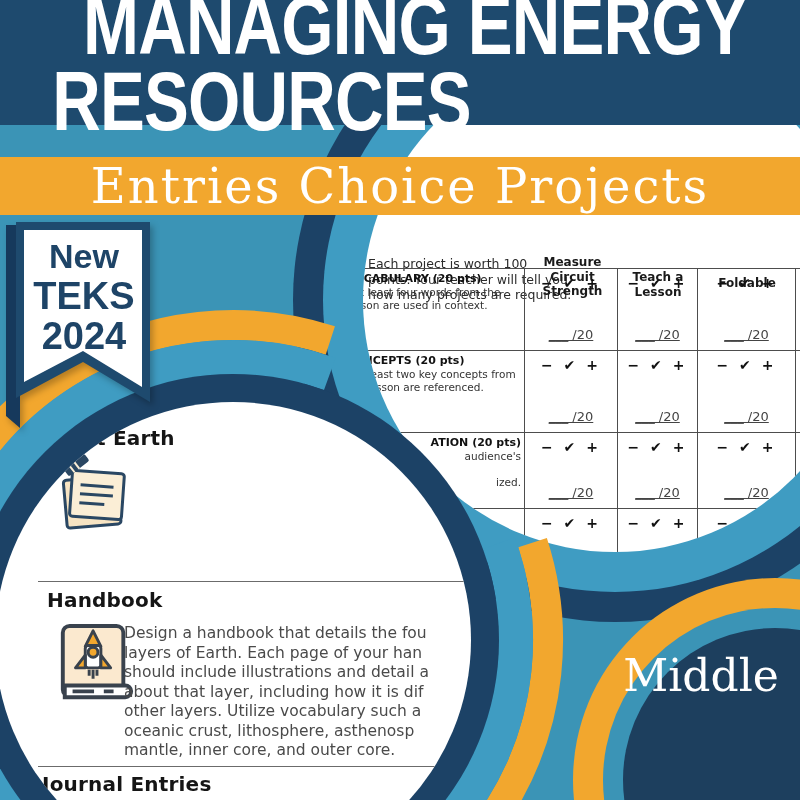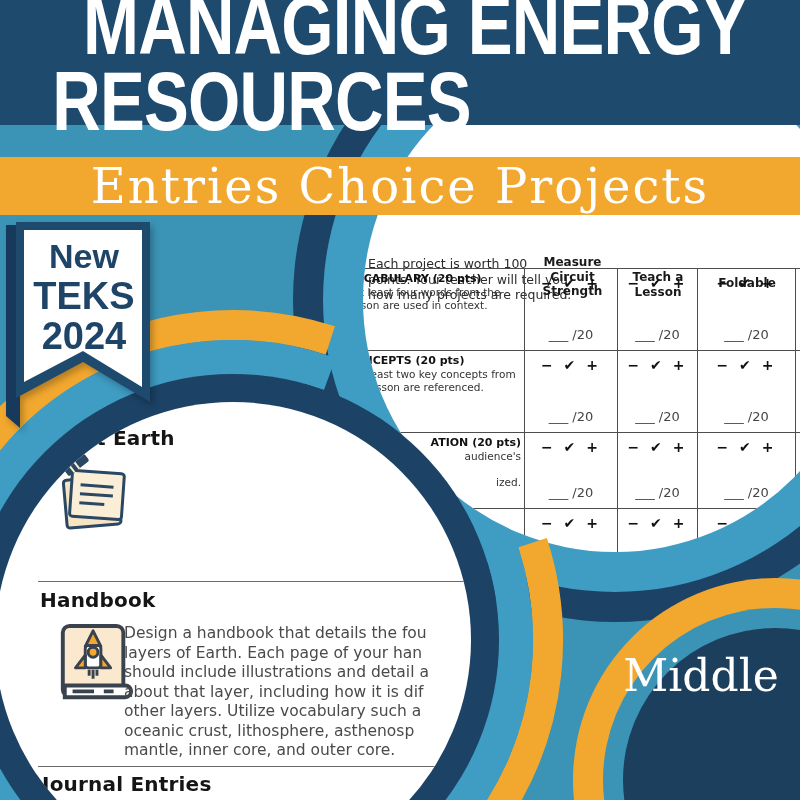--- a/index.html
+++ b/index.html
@@ -34,21 +34,21 @@
              display:grid;grid-template-columns:185px 93px 80px 98px 104px;
              grid-template-rows:82px 82px 76px 92px;border-top:1.5px solid #4d4d4d;}
   .tcell{border-right:1.5px solid #4d4d4d;border-bottom:1.5px solid #4d4d4d;
          display:flex;flex-direction:column;overflow:hidden;}
   .tlabel{border-left:1.5px solid #4d4d4d;padding:3px 4px 0 5px;}
   .tlabel .lt{font-weight:bold;font-size:11px;line-height:13.5px;color:#111;}
   .tlabel .ld{font-size:10.5px;line-height:13px;color:#333;}
   .lab-right{text-align:right;padding-right:3px;}
   .lab-right2{text-align:right;padding-right:58px;}
   .marks{margin-top:6px;text-align:center;font-weight:bold;font-size:14px;letter-spacing:3px;color:#111;}
-  .score{margin-top:auto;margin-bottom:8px;text-align:center;font-size:13px;color:#444;}
+  .score{margin-top:auto;margin-bottom:8px;text-align:center;font-size:13px;color:#444;text-decoration:underline;}
 
   
   .left-navy{left:-33px;top:374px;width:532px;height:532px;background:#1c4266;}
   .left-white{left:-5px;top:402px;width:476px;height:476px;background:#fff;overflow:hidden;}
   .doc-h{position:absolute;font-weight:bold;font-size:20px;color:#151515;letter-spacing:0.2px;}
   .doc-p{position:absolute;font-size:17px;color:#4a4a4a;}
   .p1{line-height:21.5px;}
   .p2{font-size:15.5px;line-height:19.5px;}
   .doc-divider{position:absolute;height:0;border-top:1.5px solid #6b6b6b;}
 
@@ -199,21 +199,21 @@
         <g transform="rotate(-38 24 12)">
           <rect x="10" y="8" width="26" height="9" rx="2" fill="#2a4763"></rect>
           <line x1="17" y1="8" x2="17" y2="17" stroke="#fbeed6" stroke-width="2"></line>
           <line x1="23" y1="8" x2="23" y2="17" stroke="#fbeed6" stroke-width="2"></line>
         </g>
       </svg>
 
 
       <div class="doc-divider" style="left:43px;top:179px;width:432px;"></div>
 
-      <div class="doc-h" style="left:45px;top:186px;">Handbook</div>
+      <div class="doc-h" style="left:52px;top:186px;">Handbook</div>
 
       <svg class="abs" style="left:60px;top:218px;" width="82" height="88" viewBox="0 0 84 88">
         <rect x="8" y="5" width="62" height="72" rx="7" fill="#fbe9cf" stroke="#39424d" stroke-width="4"></rect>
         <path d="M10 66 h62 a6 6 0 0 1 6 6 v0 a6 6 0 0 1 -6 6 h-62 z" fill="#fff" stroke="#39424d" stroke-width="4"></path>
         <line x1="18" y1="72" x2="40" y2="72" stroke="#39424d" stroke-width="4"></line>
         <line x1="50" y1="72" x2="60" y2="72" stroke="#39424d" stroke-width="4"></line>
         <g>
           <polygon points="39,10 31,26 47,26" fill="#f2a72e" stroke="#39424d" stroke-width="3" stroke-linejoin="round"></polygon>
           <rect x="31" y="25" width="16" height="23" rx="3" fill="#fff" stroke="#39424d" stroke-width="3"></rect>
           <circle cx="39" cy="32" r="5" fill="#f2a72e" stroke="#39424d" stroke-width="3"></circle>

